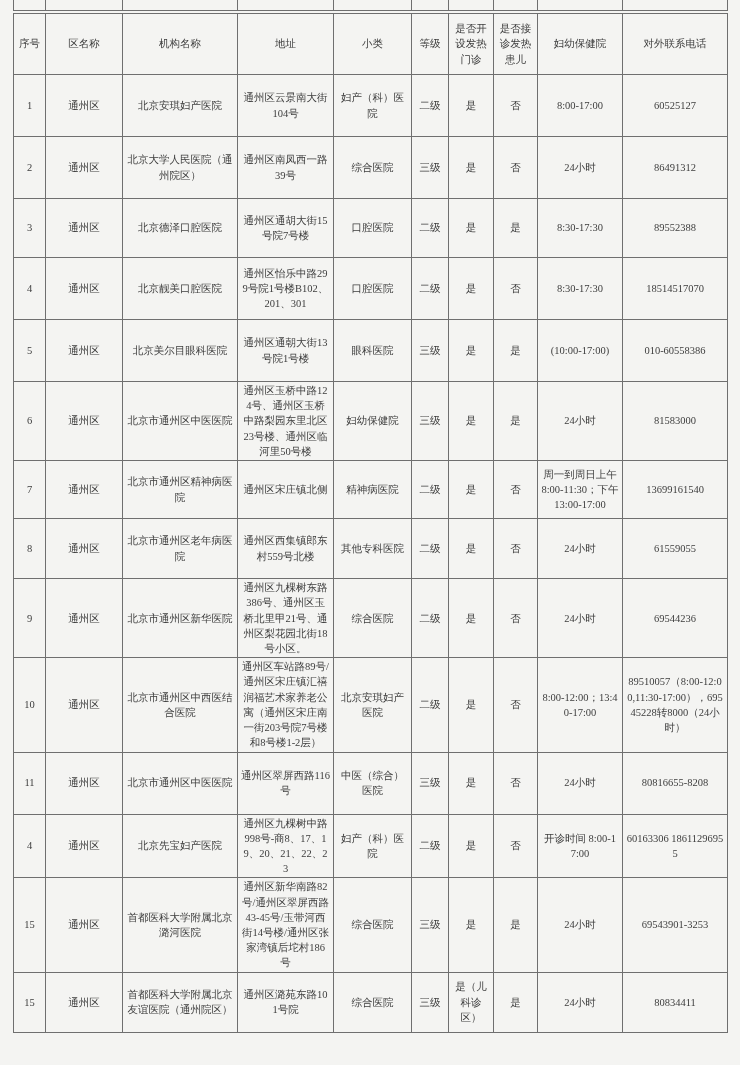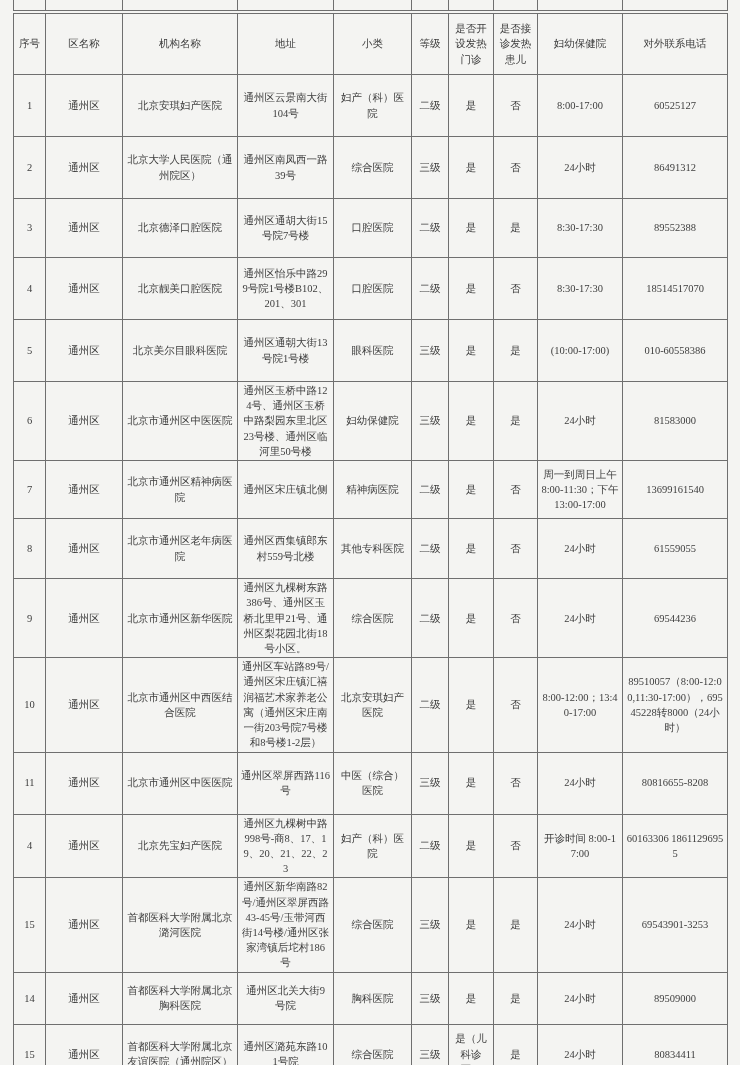--- a/index.html
+++ b/index.html
@@ -267,32 +267,20 @@
       <td>首都医科大学附属北京潞河医院</td>
       <td>通州区新华南路82号/通州区翠屏西路43-45号/玉带河西街14号楼/通州区张家湾镇后坨村186号</td>
       <td>综合医院</td>
       <td>三级</td>
       <td>是</td>
       <td>是</td>
       <td>24小时</td>
       <td>69543901-3253</td>
     </tr>
 
-    <tr style="height:52px">
-      <td>14</td>
-      <td>通州区</td>
-      <td>首都医科大学附属北京胸科医院</td>
-      <td>通州区北关大街9号院</td>
-      <td>胸科医院</td>
-      <td>三级</td>
-      <td>是</td>
-      <td>是</td>
-      <td>24小时</td>
-      <td>89509000</td>
-    </tr>
 
     <tr style="height:60px">
       <td>15</td>
       <td>通州区</td>
       <td>首都医科大学附属北京友谊医院（通州院区）</td>
       <td>通州区潞苑东路101号院</td>
       <td>综合医院</td>
       <td>三级</td>
       <td>是（儿科诊区）</td>
       <td>是</td>

